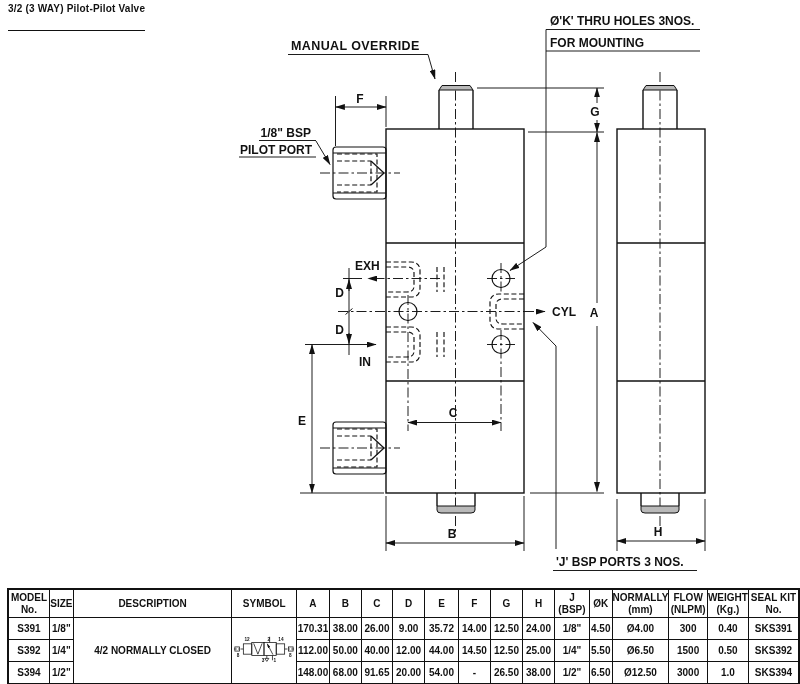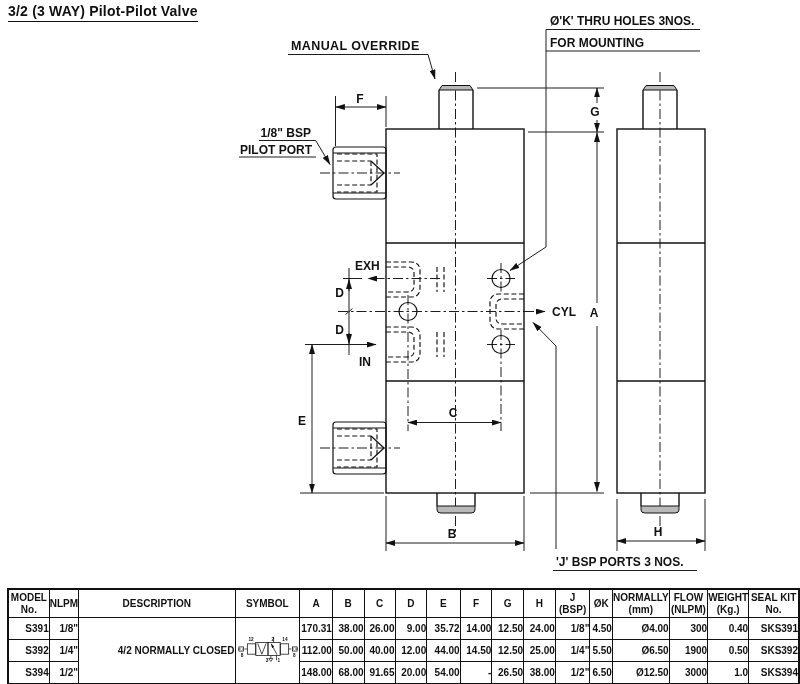--- a/index.html
+++ b/index.html
@@ -1,27 +1,27 @@
 <!DOCTYPE html>
 <html><head>
 <meta charset="utf-8">
 <style>
   html,body{margin:0;padding:0;background:#fff;}
   #page{position:relative;width:800px;height:684px;background:#fff;overflow:hidden;
         font-family:"Liberation Sans", sans-serif;color:#111;}
-  #title{position:absolute;left:8px;top:3px;font-size:14px;font-weight:bold;
-         border-bottom:1.7px solid #111;padding-bottom:2px;letter-spacing:.2px;text-align:right;}
+  #title{position:absolute;left:8px;top:3px;font-size:10px;font-weight:bold;
+         border-bottom:1.7px solid #111;padding-bottom:16px;letter-spacing:.2px;text-align:right;}
   #dwg{position:absolute;left:0;top:0;}
   
   #spec{position:absolute;left:7px;top:588px;border-collapse:collapse;table-layout:fixed;
         font-size:10px;font-weight:bold;border:2px solid #111;}
   #spec th,#spec td{border:1px solid #111;text-align:center;vertical-align:middle;
         padding:0;line-height:1.15;overflow:hidden;white-space:nowrap;}
   #spec th{height:27px;font-weight:bold;}
-  #spec td{height:21px;text-align:right;}
+  #spec td{height:21px;}
   .sym-cell{background:#fff;}
   
   .ol{stroke:#111;stroke-width:1.4;fill:none;}
   .th{stroke:#111;stroke-width:.95;fill:none;}
   .cl{stroke:#111;stroke-width:.95;fill:none;stroke-dasharray:10 3 2.5 3;}
   .pd{stroke:#111;stroke-width:1.15;fill:none;stroke-dasharray:5 2.6;}
   .fit{stroke:#111;stroke-width:1.2;fill:none;}
   .gry{fill:#b9b9b9;stroke:#111;stroke-width:1;}
   text.lbl{font-family:"Liberation Sans",sans-serif;font-weight:bold;fill:#111;}
 </style>
@@ -229,21 +229,21 @@
     <col style="width:40px">
         <col style="width:51px">
   </colgroup>
   <thead>
     <tr>
       <th>
             <div>MODEL</div>
             <div>No.</div>
           </th>
       <th>
-            <div>NLPM</div>
+            <div>SIZE</div>
           </th>
       <th>
             <div>DESCRIPTION</div>
           </th>
       <th>
             <div>SYMBOL</div>
           </th>
       <th>
             <div>A</div>
           </th>
@@ -357,21 +357,21 @@
       <td>50.00</td>
       <td>40.00</td>
       <td>12.00</td>
       <td>44.00</td>
       <td>14.50</td>
       <td>12.50</td>
       <td>25.00</td>
       <td>1/4"</td>
       <td>5.50</td>
       <td>Ø6.50</td>
-      <td>1900</td>
+      <td>1500</td>
       <td>0.50</td>
       <td>SKS392</td>
     </tr>
     <tr>
       <td>S394</td>
       <td>1/2"</td>
       <td>148.00</td>
       <td>68.00</td>
       <td>91.65</td>
       <td>20.00</td>

